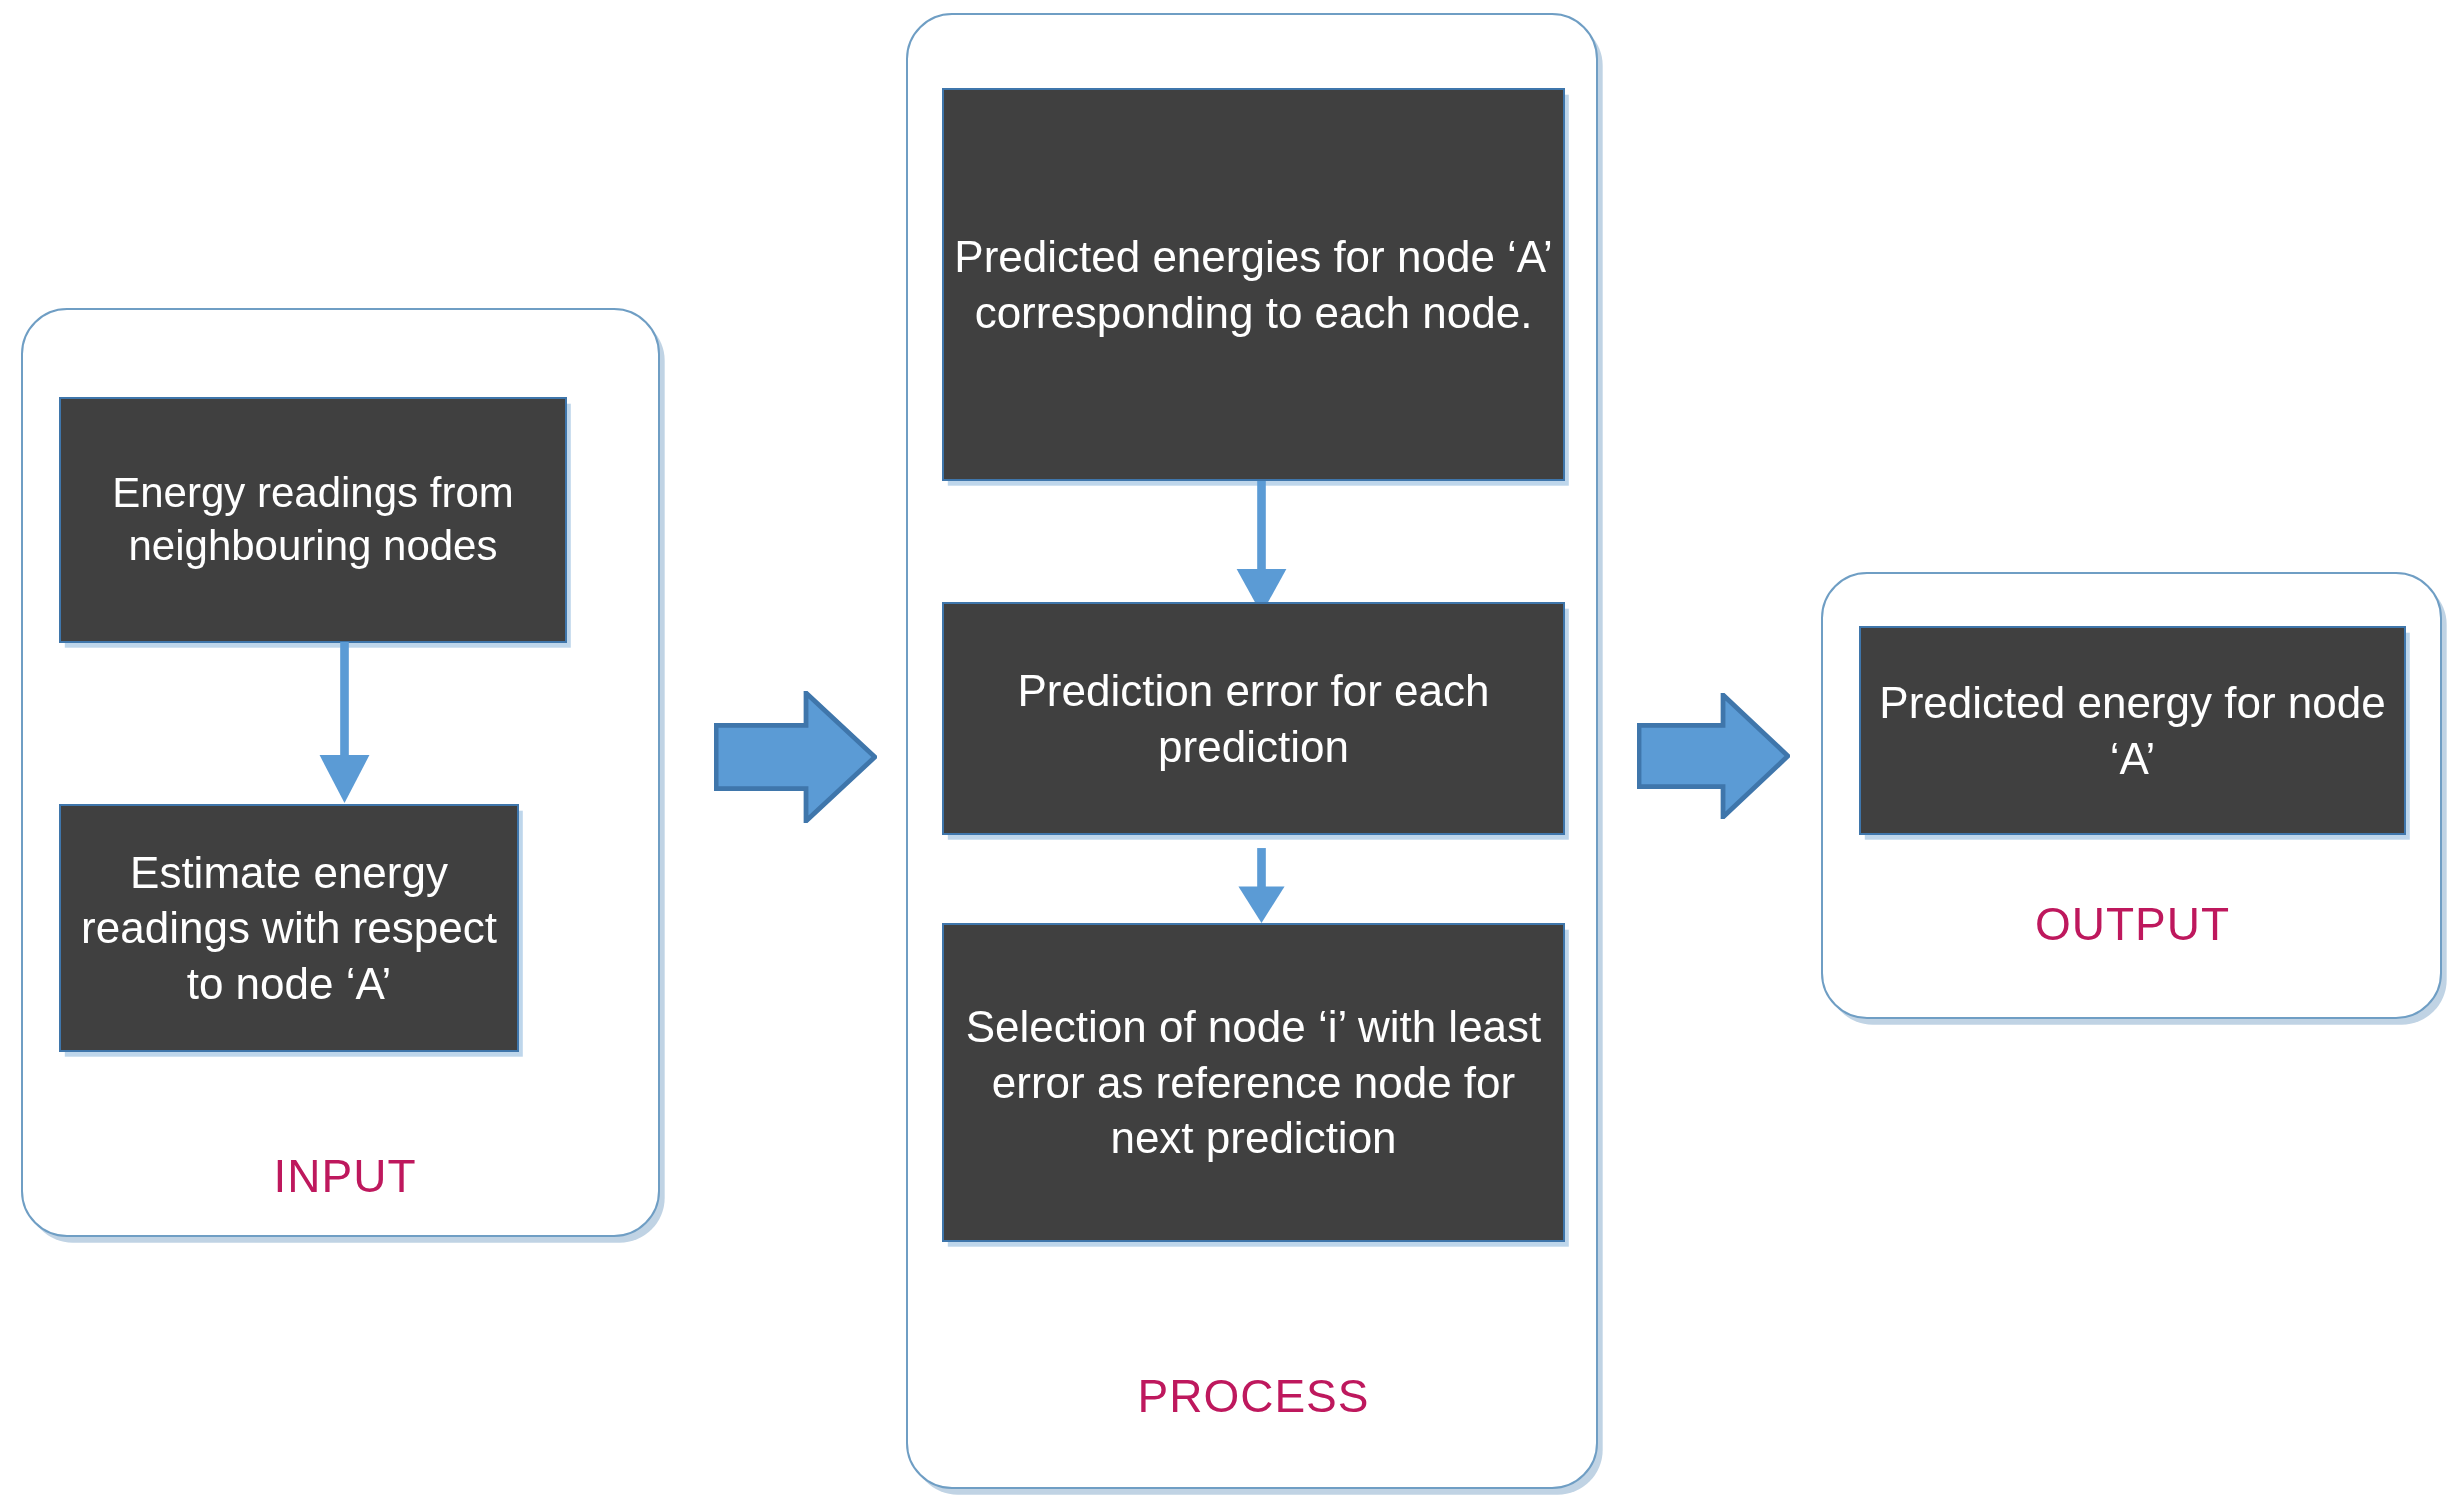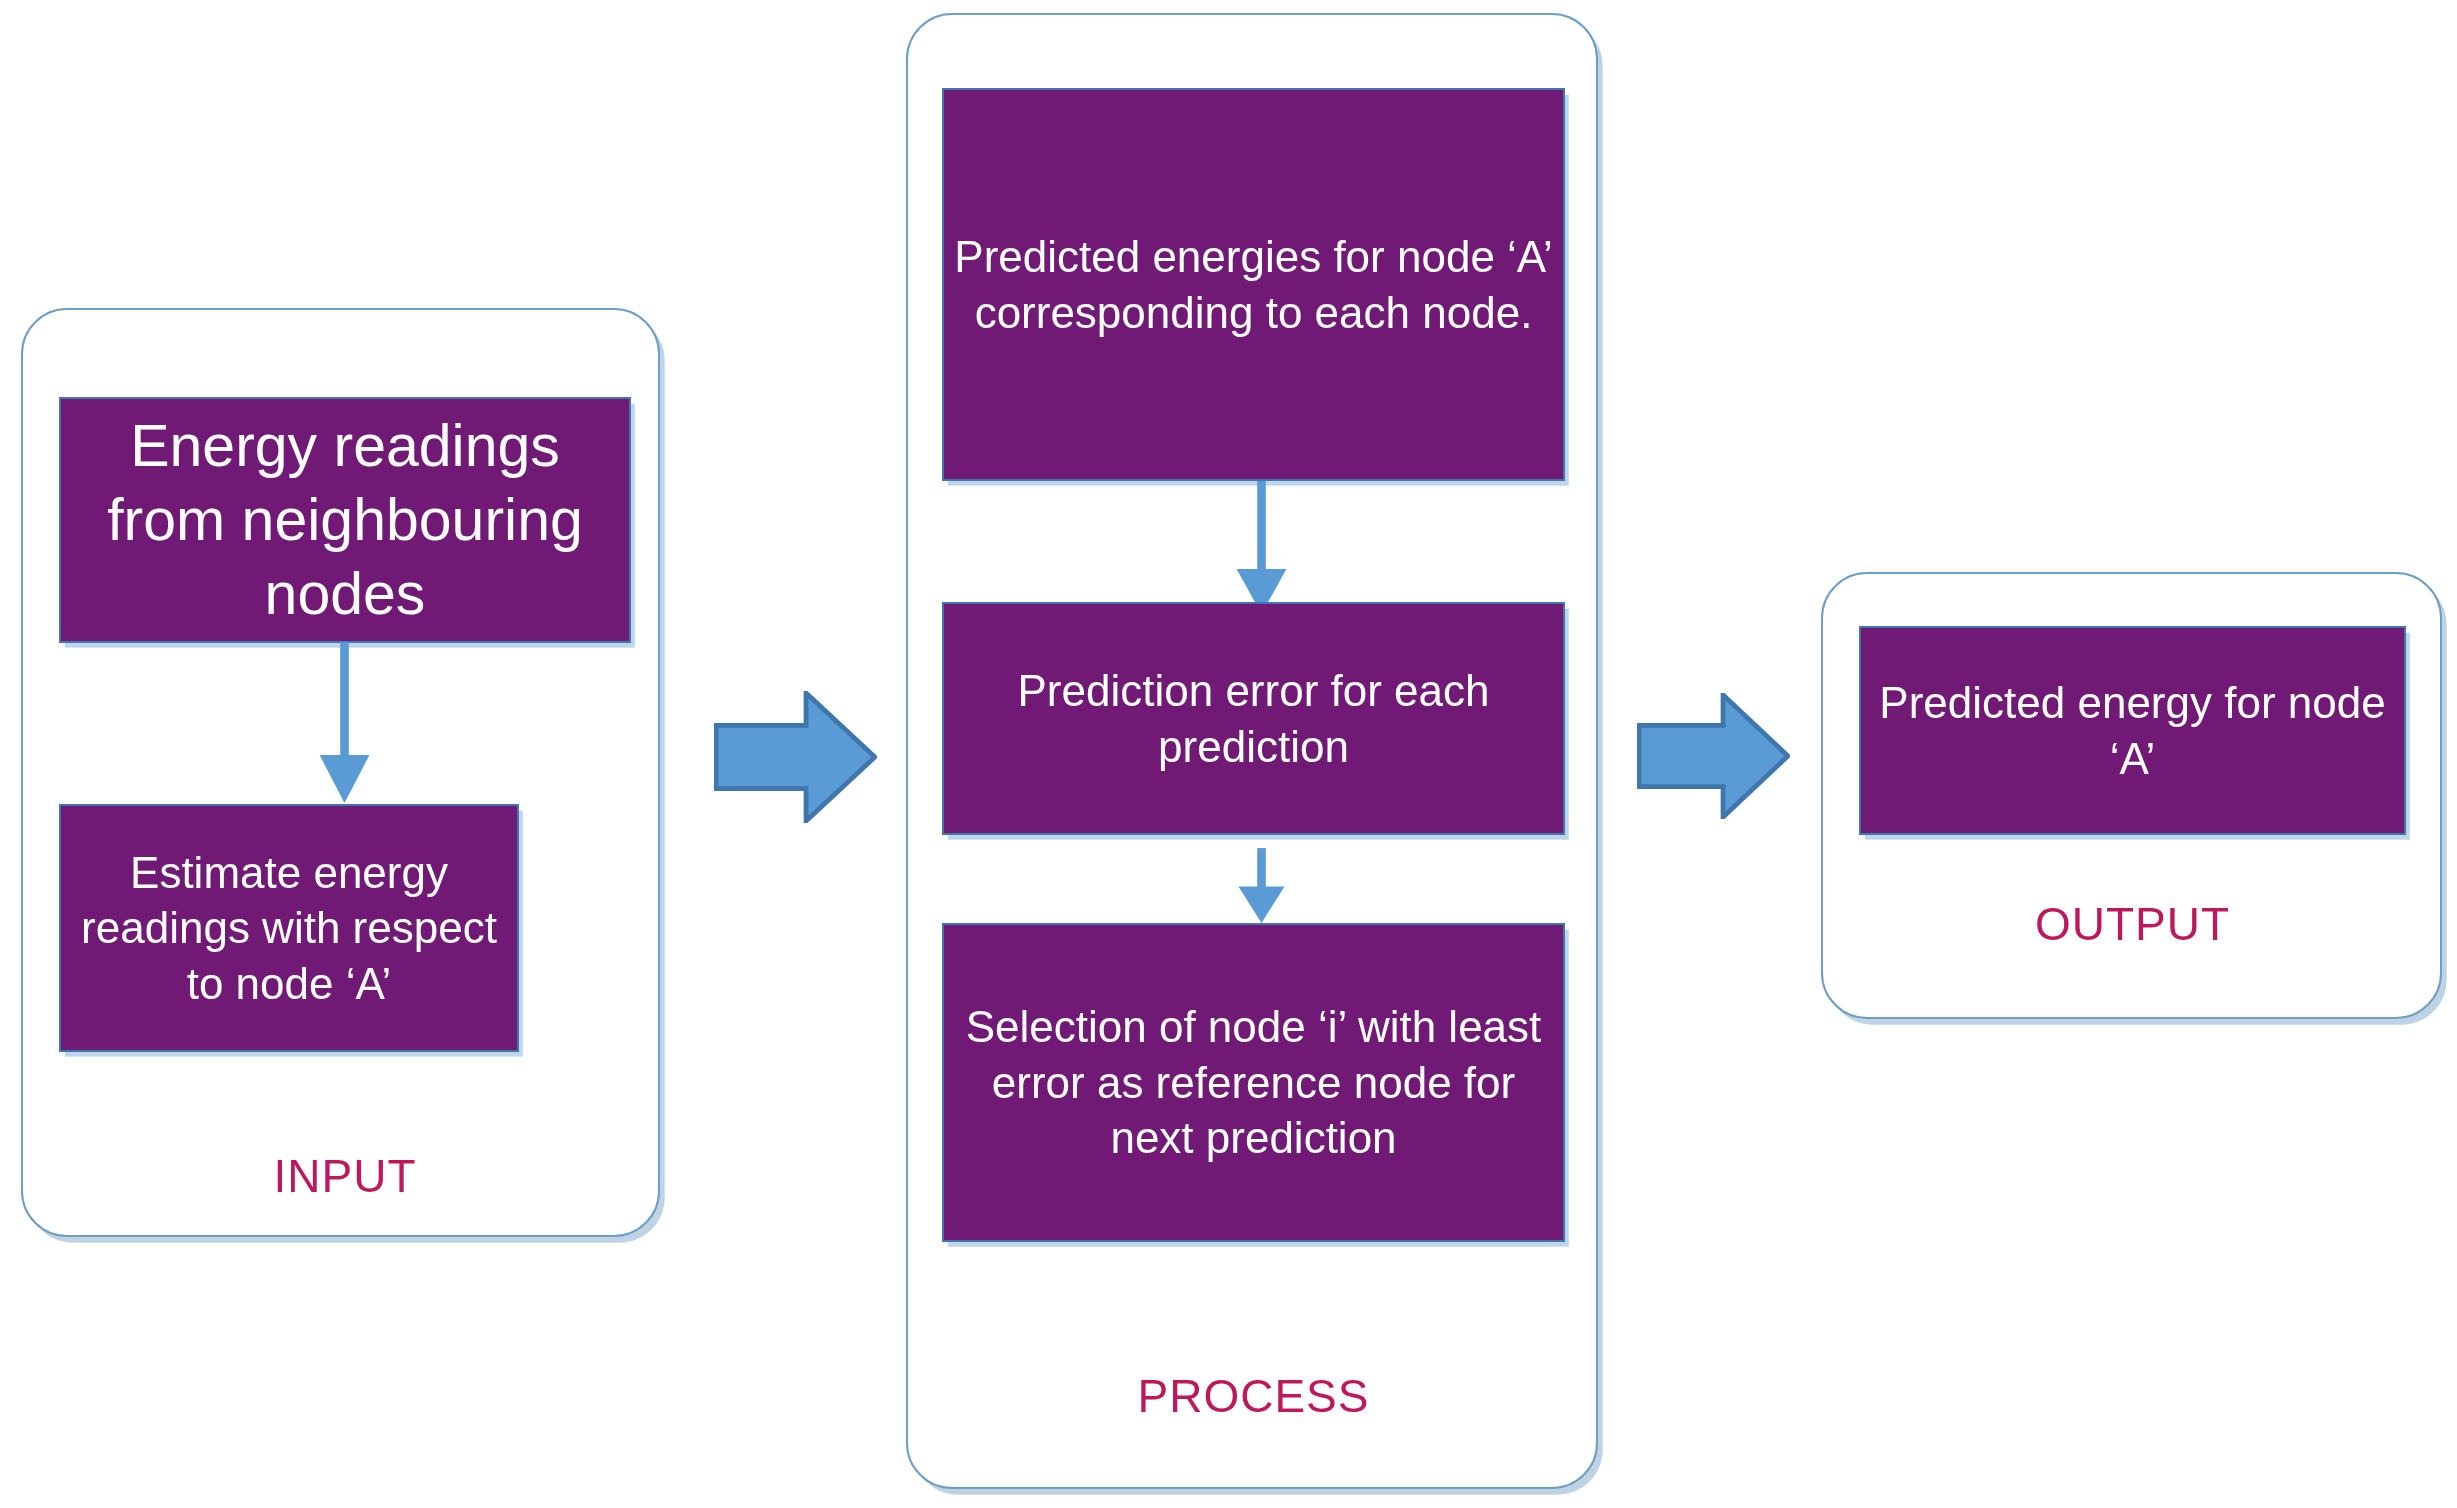--- a/index.html
+++ b/index.html
@@ -28,38 +28,38 @@
     box-shadow: 5.7px 6.7px 0 -1px rgba(140,175,205,0.55);
   }
   #input-container  { left: 21px;   top: 308px;  width: 639px;  height: 929px; }
   #process-container{ left: 906px;  top: 13.4px;   width: 692px;  height: 1476px; }
   #output-container { left: 1821px; top: 572px;  width: 621px;  height: 447px; }
 
   
   .box {
     position: absolute;
     box-sizing: border-box;
-    background: #701a75;
+    background: #404040;
     border: 2.9px solid #3f76ab;
     color: #ffffff;
     display: flex;
     align-items: center;
     justify-content: center;
     text-align: center;
     line-height: 1.26;
     box-shadow: 4.8px 5.7px 0 -1px rgba(168,200,228,0.75);
     padding: 3.8px 9.6px;
   }
   .box-text {
     width: 100%;
     display: block;
   }
 
   
-  #box-energy-readings { left: 59px;  top: 397px; width: 572px; height: 246px; font-size: 59px; }
+  #box-energy-readings { left: 59px;  top: 397px; width: 508px; height: 246px; font-size: 42px; }
   #box-estimate-energy { left: 59px;  top: 804px; width: 460px; height: 248px; font-size: 44px; }
 
   
   #box-predicted-energies { left: 942px; top: 88px;  width: 623px; height: 393px; font-size: 44px; }
   #box-prediction-error   { left: 942px; top: 602px; width: 623px; height: 233px; font-size: 44px; }
   #box-selection-node     { left: 942px; top: 923px; width: 623px; height: 319px; font-size: 44px; }
 
   
   #box-predicted-energy-output { left: 1859px; top: 626px; width: 547px; height: 209px; font-size: 44px; }
 

